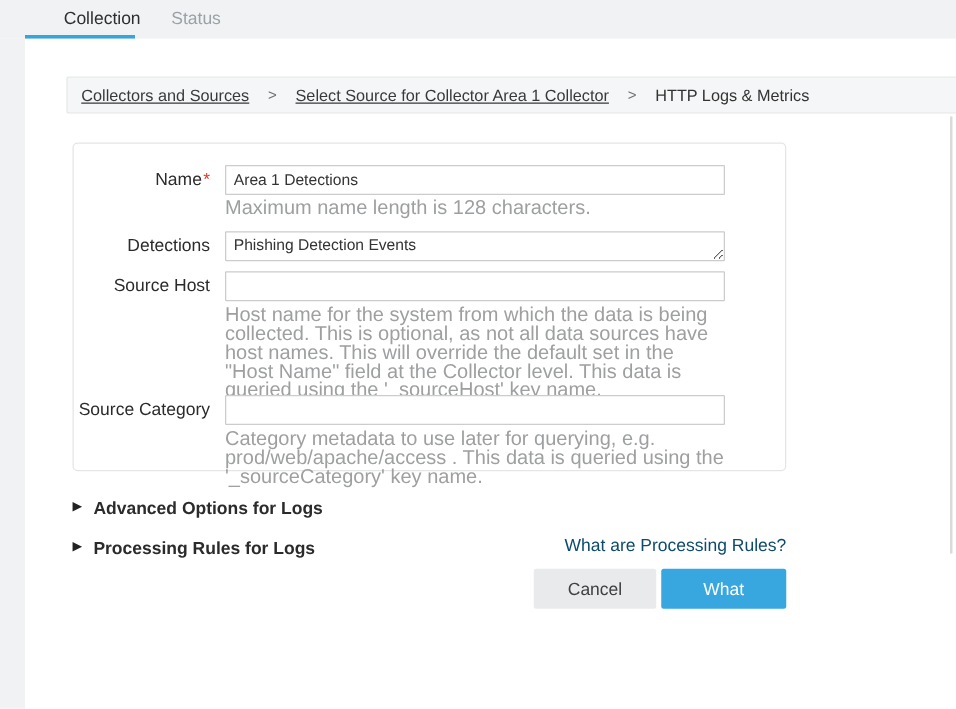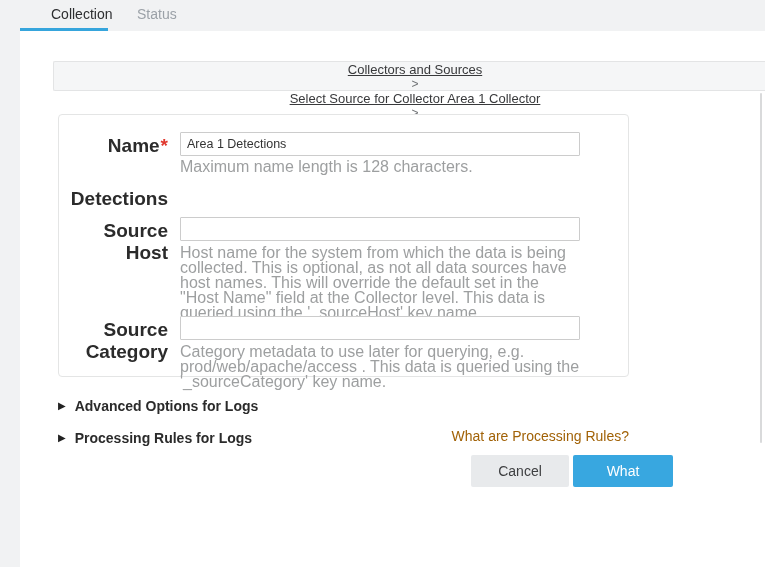--- a/index.html
+++ b/index.html
@@ -11,51 +11,51 @@
   .tab { position:absolute; top:0; height:28px; line-height:28px; font-size:14px; cursor:pointer; }
   .tab-collection { left:51px; color:#2d2e30; }
   .tab-status { left:137px; color:#9ba1a7; }
   .tab-underline { position:absolute; left:20px; top:28px; width:88px; height:3px; background:#36a5dc; }
   .leftstrip { position:absolute; left:0; top:31px; width:20px; height:536px; background:#f1f2f3; }
   .content { position:absolute; left:20px; top:31px; width:745px; height:536px; background:#fff; }
 
   
   .breadcrumb { position:absolute; left:53px; top:61px; width:712px; height:30px;
     background:#f5f6f7; border:1px solid #e3e4e5; border-right:none; border-radius:2px 0 0 2px;
-    display:flex; align-items:center; padding-left:11px; font-size:13px; color:#38393b;flex-direction:column; }
+    display:flex; align-items:center; padding-left:11px; font-size:13px; color:#38393b; }
   .crumb-link { color:#38393b; text-decoration:underline; cursor:pointer; white-space:nowrap; }
   .crumb-sep { color:#707376; font-size:12px; margin:0 15px; }
   .crumb-current { color:#333; white-space:nowrap; }
 
   
   .scrollbar { position:absolute; left:760px; top:93px; width:2px; height:350px; background:#d9dadb; border-radius:1px; }
 
   
   .card { position:absolute; left:58px; top:114px; width:571px; height:263px;
     background:#fff; border:1px solid #e4e5e5; border-radius:4px; }
-  .flabel { position:absolute; left:58px; width:110px; text-align:right; font-size:19px; color:#2b2b2b; font-weight:700; }
+  .flabel { position:absolute; left:58px; width:110px; text-align:right; font-size:14px; color:#2b2b2b; font-weight:400; }
   .req { color:#e0382e; margin-left:1px; }
   .finput { position:absolute; left:180px; width:400px; height:24px; border:1px solid #cccccc; border-radius:1px;
     padding:0 6px; font-size:12.5px; color:#333; font-family:"Liberation Sans", sans-serif; background:#fff; outline:none; }
   .ftextarea { position:absolute; left:180px; width:400px; height:24px; border:1px solid #cccccc; border-radius:1px;
     padding:3px 6px 0 6px; font-size:12.5px; color:#333; font-family:"Liberation Sans", sans-serif; background:#fff;
     resize:both; overflow:hidden; outline:none; line-height:15px; }
   .fhelp { position:absolute; left:180px; width:402px; font-size:16px; line-height:15px; color:#9d9fa0; }
 
   
   .section { position:absolute; left:58px; height:17px; display:flex; align-items:center; cursor:pointer; }
   .tri { font-size:10px; color:#222; margin-right:9px; line-height:1; }
   .section-label { font-size:14px; font-weight:700; color:#2b2b2b; }
 
   .rules-link { position:absolute; left:450px; top:428px; width:179px; text-align:right;
-    font-size:14px; color:#a16207; cursor:pointer; white-space:nowrap; }
+    font-size:14px; color:#0c4a6e; cursor:pointer; white-space:nowrap; }
 
   
   .btn { position:absolute; top:455px; height:32px; border:none; border-radius:2px;
-    font-size:14px; font-family:"Liberation Sans", sans-serif; cursor:pointer;margin-left:44px; }
+    font-size:14px; font-family:"Liberation Sans", sans-serif; cursor:pointer; }
   .btn-cancel { left:427px; width:98px; background:#e8eaec; color:#3f4042; }
   .btn-save { left:529px; width:100px; background:#38a7e0; color:#ffffff; }
 </style>
 </head>
 <body>
 
 <div class="page">
 
   <div class="topbar">
     <div class="tab tab-collection">Collection</div>
@@ -77,20 +77,21 @@
 
   <div class="card"></div>
 
   <div class="flabel" style="top:135px;">
     <span>Name</span><span class="req">*</span>
   </div>
   <input class="finput" style="top: 132px;" type="text" value="Area 1 Detections">
   <div class="fhelp" style="top:159px;">Maximum name length is 128 characters.</div>
 
   <div class="flabel" style="top:188px;">Detections</div>
+  <textarea class="ftextarea" style="top: 185px;">Phishing Detection Events</textarea>
 
   <div class="flabel" style="top:220px;">Source Host</div>
   <input class="finput" style="top: 217px;" type="text" value="">
   <div class="fhelp" style="top:245px;">Host name for the system from which the data is being collected. This is optional, as not all data sources have host names. This will override the default set in the "Host Name" field at the Collector level. This data is queried using the '_sourceHost' key name.</div>
 
   <div class="flabel" style="top:319px;text-align:right;">Source Category</div>
   <input class="finput" style="top: 316px;" type="text" value="">
   <div class="fhelp" style="top:344px;">Category metadata to use later for querying, e.g. prod/web/apache/access . This data is queried using the '_sourceCategory' key name.</div>
 
   <div class="section" style="top:397px;">

